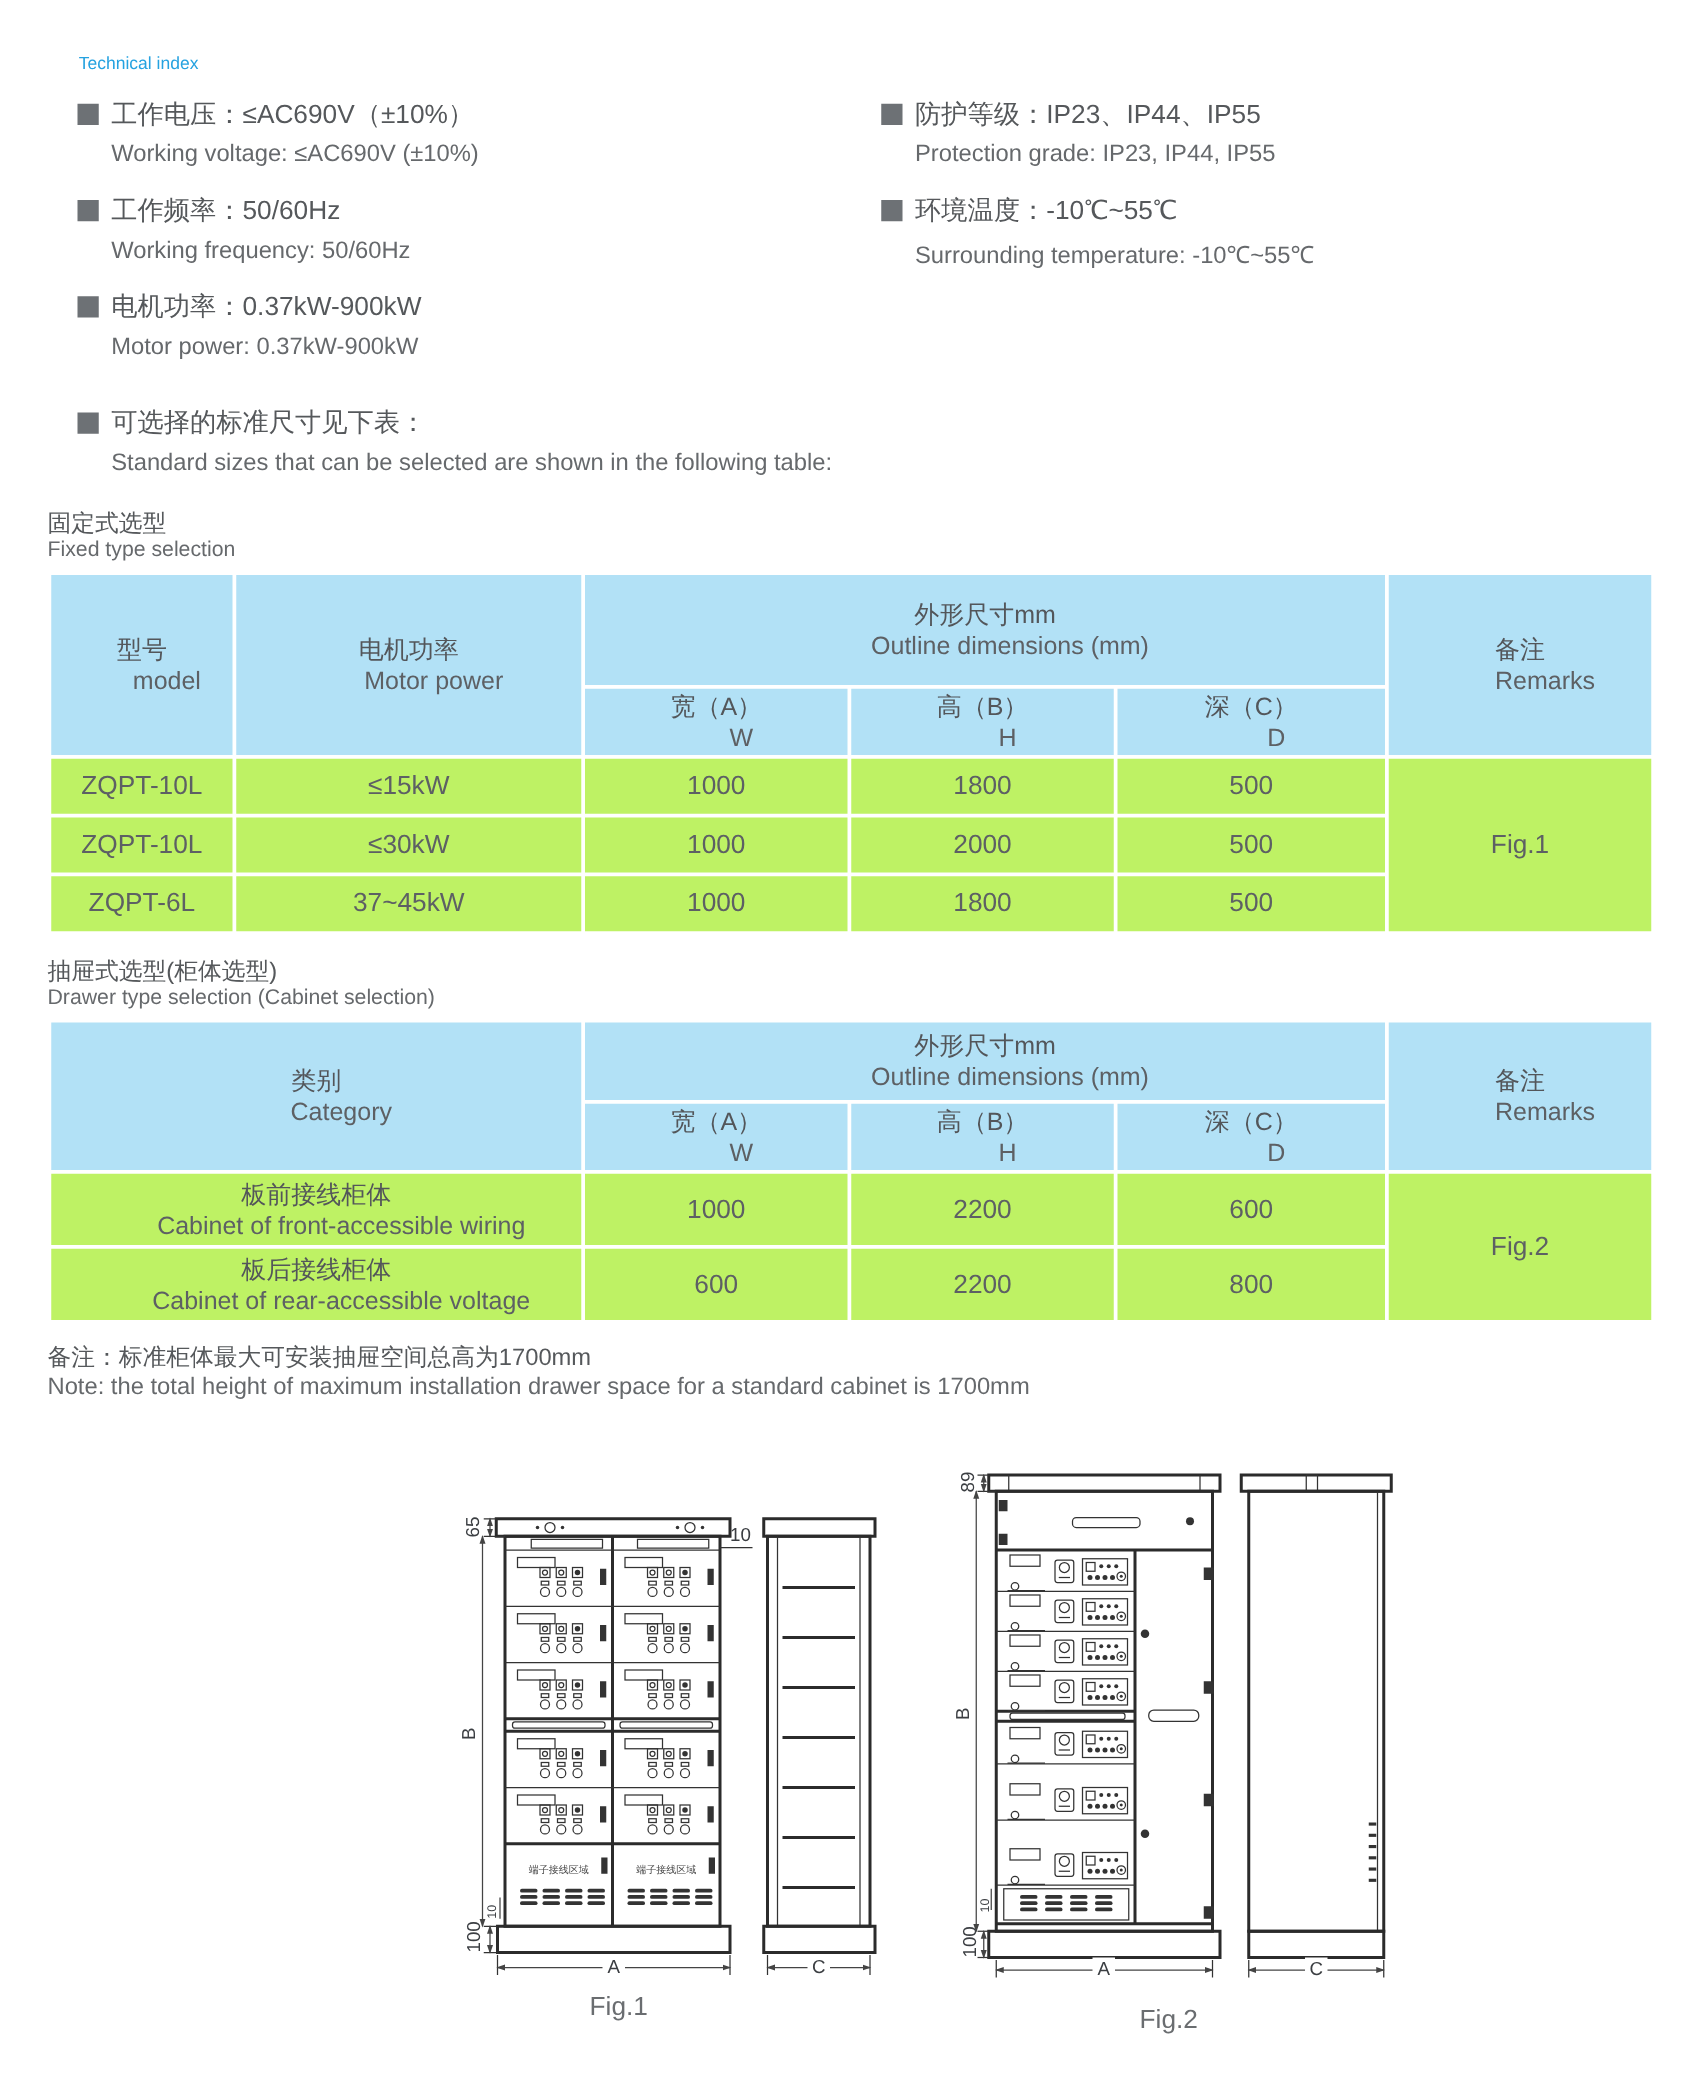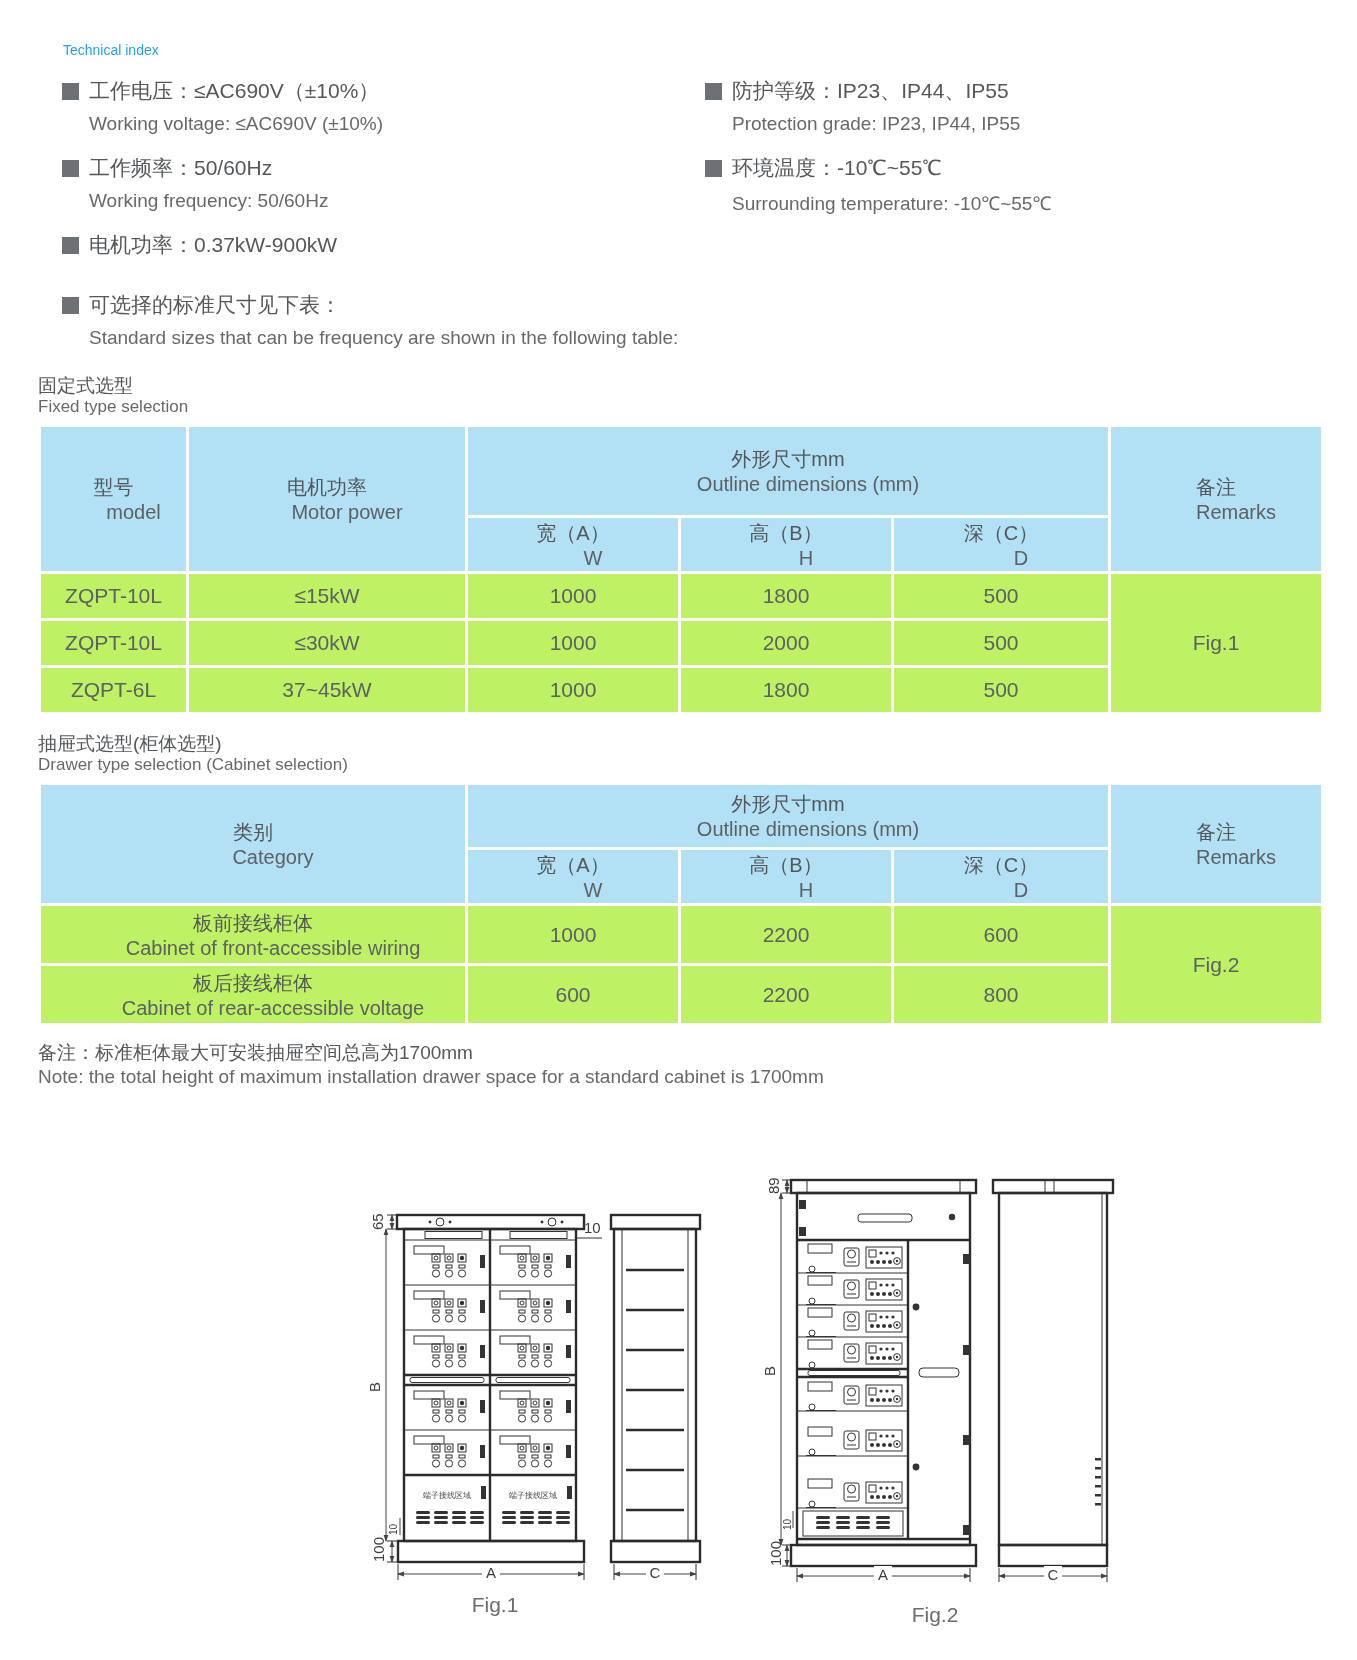--- a/index.html
+++ b/index.html
@@ -76,20 +76,21 @@
               <span class="sq"></span>
               <span>工作频率：50/60Hz</span>
             </div>
           <div class="en-line">Working frequency: 50/60Hz</div>
         </div>
         <div class="spec-item">
           <div class="zh-line">
               <span class="sq"></span>
               <span>电机功率：0.37kW-900kW</span>
             </div>
+          <div class="en-line">Motor power: 0.37kW-900kW</div>
         </div>
       </div>
       <div>
         <div class="spec-item">
           <div class="zh-line">
               <span class="sq"></span>
               <span>防护等级：IP23、IP44、IP55</span>
             </div>
           <div class="en-line">Protection grade: IP23, IP44, IP55</div>
         </div>
@@ -101,21 +102,21 @@
           <div class="en-line">Surrounding temperature: -10℃~55℃</div>
         </div>
       </div>
     </div>
 
     <div class="spec-item intro">
       <div class="zh-line">
           <span class="sq"></span>
           <span>可选择的标准尺寸见下表：</span>
         </div>
-      <div class="en-line">Standard sizes that can be frequency are shown in the following table:</div>
+      <div class="en-line">Standard sizes that can be selected are shown in the following table:</div>
     </div>
 
     <div class="sec">
       <div class="sec-zh">固定式选型</div>
       <div class="sec-en">Fixed type selection</div>
     </div>
 
     <table class="tbl">
       <colgroup>
           <col style="width:145px">

